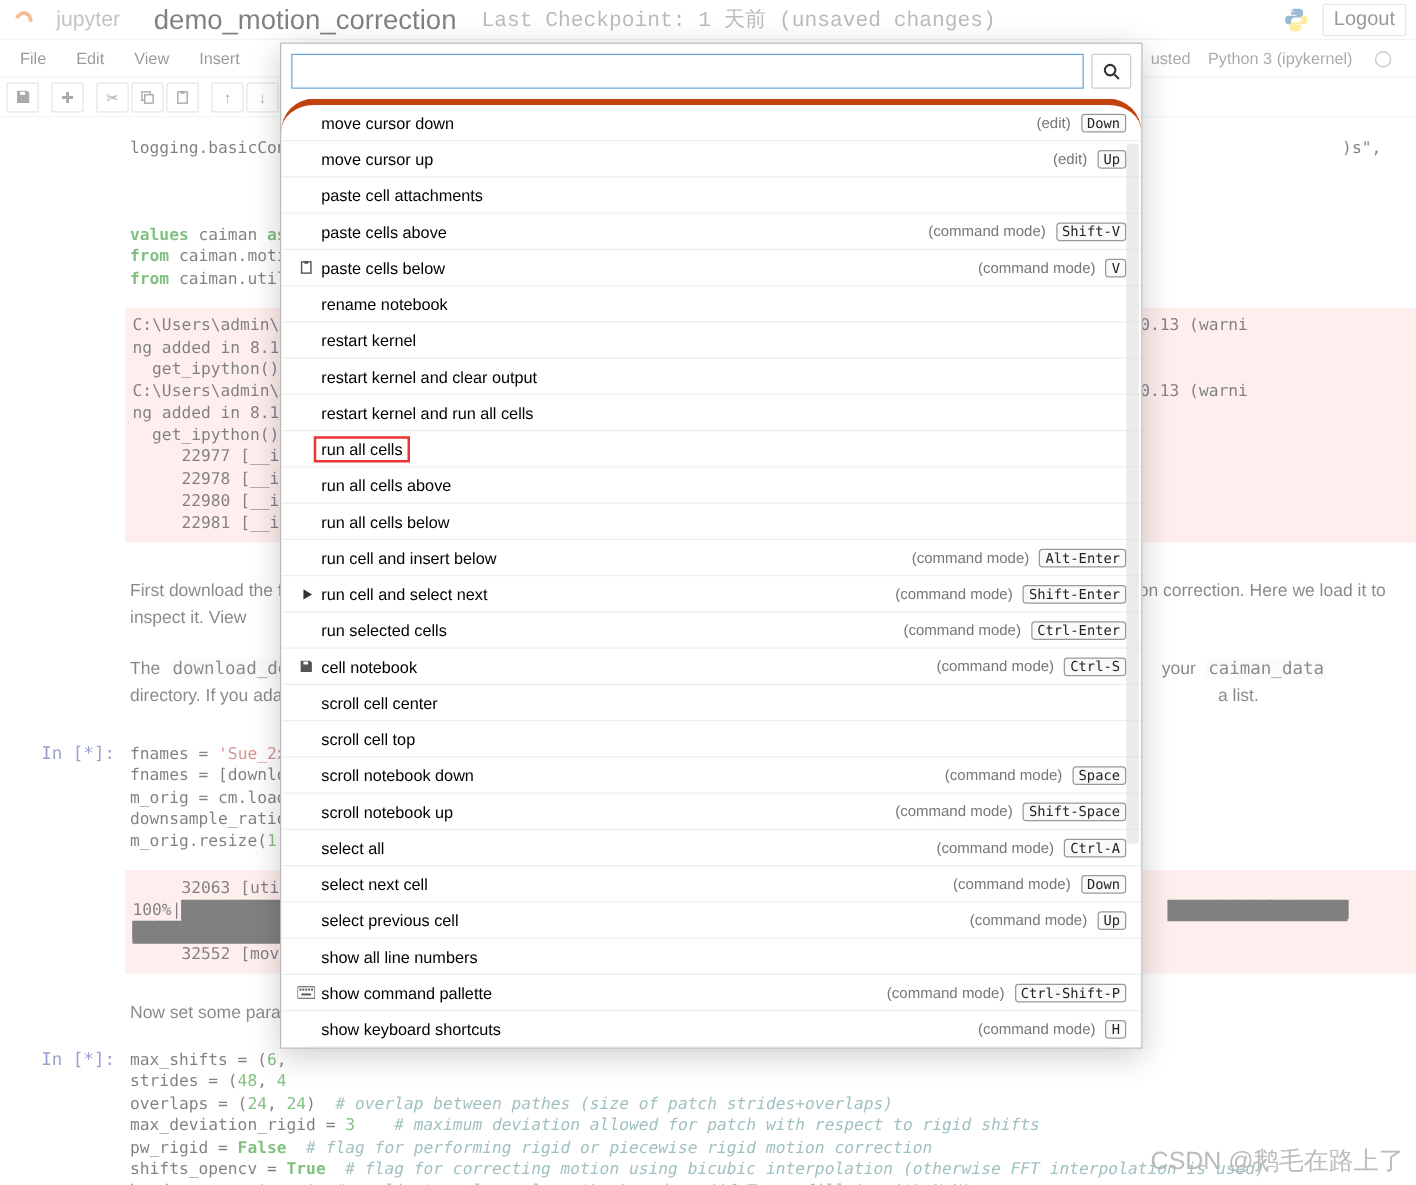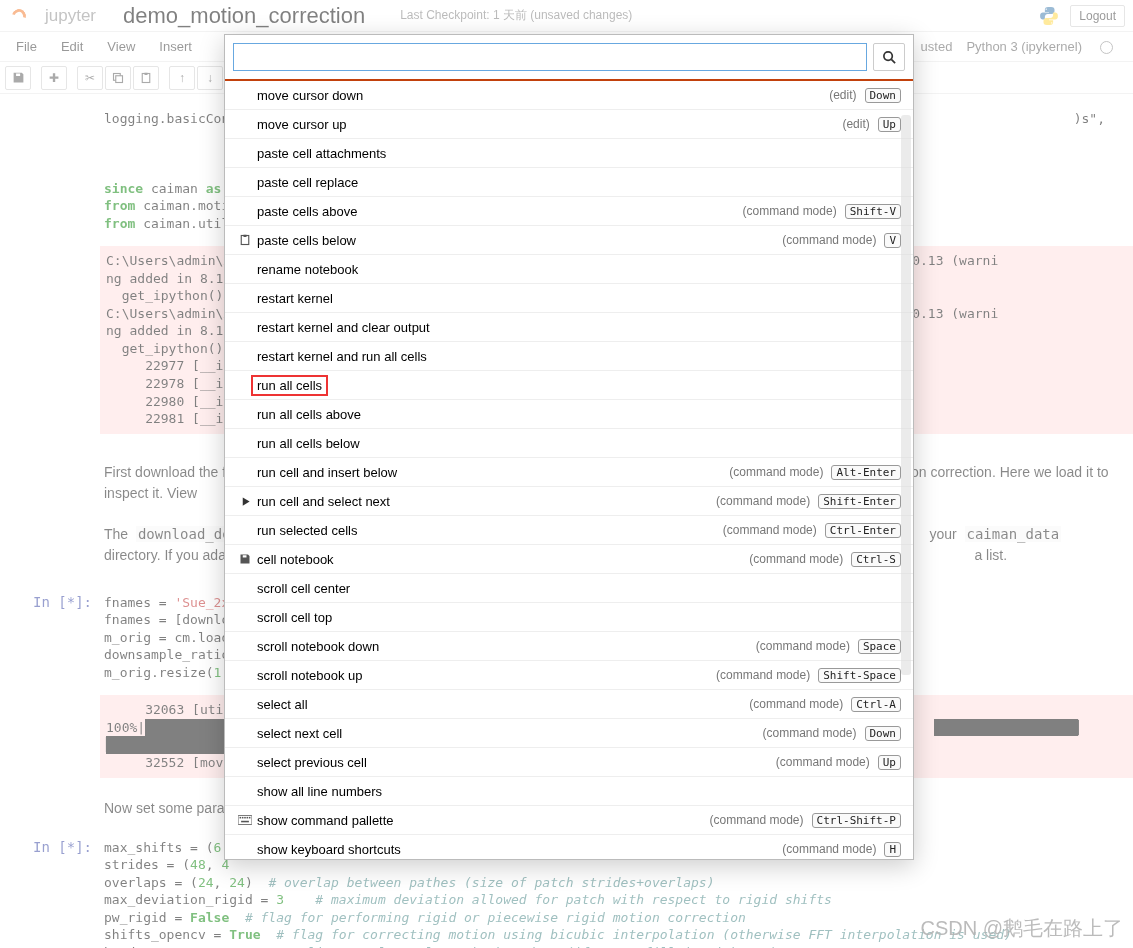--- a/index.html
+++ b/index.html
@@ -1,24 +1,24 @@
 <!DOCTYPE html>
 <html><head>
 <meta charset="utf-8">
 <style>
   * { box-sizing: border-box; margin: 0; padding: 0; }
   body { font-family: "Helvetica Neue", Helvetica, Arial, sans-serif; font-size: 13px; background: #fff; color: #000; width: 1133px; height: 948px; overflow: hidden; position: relative; }
   .header { display: flex; align-items: center; padding: 4px 8px 4px 12px; border-bottom: 1px solid #e7e7e7; background: #fff; height: 32px; gap: 15px; }
   .logo-orange { width:14px; height:14px; border:3px solid #f37626; border-radius:50%; border-left-color:transparent; border-bottom-color:transparent; transform:rotate(-30deg); margin-right:4px;}
   .jp-name { font-size: 17px; color: #888; margin-right: 12px; }
   .nb-name { font-size: 22px; color: #000; }
-  .checkpoint { font-size: 12px; color: #777; margin-left: 20px; }
+  .checkpoint { font-size: 17px; color: #777; margin-left: 5px; font-family: Liberation Mono, monospace; }
   .header-right { margin-left: auto; display:flex; align-items:center; gap:10px;}
   .py-logo { width:22px; height:22px; }
-  .logout-btn { border:1px solid #ccc; background:#fff; padding:3px 8px; font-size:12px; border-radius:2px; color:#333;}
+  .logout-btn { border:1px solid #ccc; background:#fff; padding:3px 8px; font-size:16px; border-radius:2px; color:#333;}
   .menubar { display:flex; align-items:center; border-bottom:1px solid #e7e7e7; height:30px; padding:0 4px; font-size:13px; color:#333;}
   .menubar .menu-item { padding:4px 12px; }
   .menubar-right { margin-left:auto; display:flex; align-items:flex-end; gap:14px; padding-right:16px; color:#555;}
   .kernel-ind { width:13px; height:13px; border:1px solid #888; border-radius:50%; margin-left:4px;}
   .toolbar { display:flex; align-items:center; border-bottom:1px solid #e7e7e7; height:32px; padding:2px 4px;}
   .tb-btn { border:1px solid #ccc; background:#fff; width:26px; height:24px; display:flex; align-items:center; justify-content:center; margin:0 1px; font-size:12px; color:#555; border-radius:2px;}
   .tb-sep { width:8px; }
   .notebook { padding: 8px 0 40px 0; background:#fff;}
   .cell { display:flex; margin: 2px 0; padding: 2px 0;}
   .prompt { width: 100px; text-align:right; padding:4px 8px 0 0; font-family: monospace; font-size:14px; color:#303F9F; flex-shrink:0;}
@@ -31,21 +31,21 @@
   .code-num { color:#008000;}
   .code-cmt { color:#408080; font-style:italic;}
   .mono-inline { font-family: Menlo, Consolas, monospace; background:#f7f7f7; padding:0 2px;}
 
   
   .modal-bg { position:absolute; inset:0; background:rgba(255,255,255,0.5); z-index:50;}
   .palette { position:absolute; top:34px; left:224px; width:690px; background:#fff; border:1px solid #bbb; box-shadow:0 6px 24px rgba(0,0,0,.2); z-index:60;}
   .palette-search-row { display:flex; padding:8px; gap:6px; }
   .palette-search { flex:1; border:1px solid #68a8e0; outline:none; padding:4px 6px; font-size:14px; height:28px;}
   .palette-search-btn { width:32px; height:28px; border:1px solid #ccc; background:#fff; display:flex; align-items:center; justify-content:center; border-radius:2px;}
-  .cmd-list { max-height: 780px; overflow-y:auto; border-top:2px solid #c2410c;}
+  .cmd-list { max-height: 780px; overflow-y:auto; border-top:5px solid #c2410c;border-radius:26px;}
   .cmd-item { display:flex; align-items:center; padding:6px 12px 6px 10px; border-bottom:1px solid #eee; font-size:13px; min-height:29px;}
   .cmd-icon-col { width:20px; display:flex; align-items:center; justify-content:center; color:#555;}
   .cmd-label { flex:1; padding-left:2px;}
   .cmd-right { display:flex; align-items:flex-start; gap:8px; color:#777; font-size:12px;}
   .kbd { border:1px solid #999; border-radius:3px; padding:0 4px; font-family: monospace; font-size:11px; background:#fafafa; color:#222;}
   .highlight-box { border:2px solid #e33; padding:1px 4px; margin-left:-6px;}
   .watermark { position:absolute; right:10px; bottom:6px; color:rgba(180,180,180,.9); font-size:20px; z-index:100; font-family: sans-serif;}
   .scrollbar-sim { position:absolute; right:2px; top:80px; width:10px; height:560px; background:#ddd; opacity:.6; z-index:61; border-radius:3px;}
   .black-blocks { display:inline-block; background:#000; color:#000; letter-spacing:-1px;}
 </style>
@@ -107,21 +107,21 @@
   <button class="tb-btn" title="move cell down">↓</button>
 </div>
 
 <div class="notebook">
   <div class="cell">
     <div class="prompt"></div>
     <div class="cell-body"><span>logging.basicConfi</span><span style="float:right; margin-right:20px;">)s",</span></div>
   </div>
   <div class="cell" style="margin-top:40px;">
     <div class="prompt"></div>
-    <div class="cell-body"><span class="code-kw">since</span><span> caiman </span><span class="code-kw">as</span>
+    <div class="cell-body"><span class="code-kw">values</span><span> caiman </span><span class="code-kw">as</span>
 <span class="code-kw">from</span><span> caiman.motio</span>
 <span class="code-kw">from</span><span> caiman.utils</span></div>
   </div>
   <div class="cell">
     <div class="prompt"></div>
     <div class="cell-body stderr">C:\Users\admin\Ap                                                                        since IPython 0.13 (warni
 ng added in 8.1),
   get_ipython().m
 C:\Users\admin\Ap                                                                        since IPython 0.13 (warni
 ng added in 8.1),
@@ -199,25 +199,20 @@
           <span class="kbd">Up</span>
         </span>
       </div>
       <div class="cmd-item">
         <span class="cmd-icon-col"></span>
         <span class="cmd-label">paste cell attachments</span>
         <span class="cmd-right"></span>
       </div>
       <div class="cmd-item">
         <span class="cmd-icon-col"></span>
-        <span class="cmd-label">paste cell replace</span>
-        <span class="cmd-right"></span>
-      </div>
-      <div class="cmd-item">
-        <span class="cmd-icon-col"></span>
         <span class="cmd-label">paste cells above</span>
         <span class="cmd-right">
           <span>(command mode)</span>
           <span class="kbd">Shift-V</span>
         </span>
       </div>
       <div class="cmd-item">
         <span class="cmd-icon-col">
           <svg width="12" height="12" viewBox="0 0 16 16">
             <rect x="3" y="2" width="10" height="12" fill="none" stroke="#555" stroke-width="1.5"></rect>

